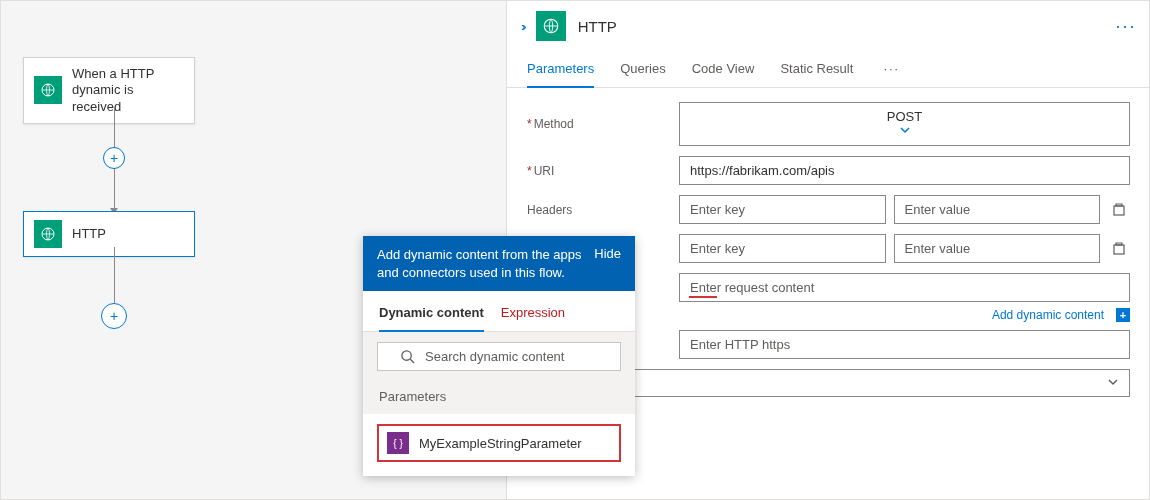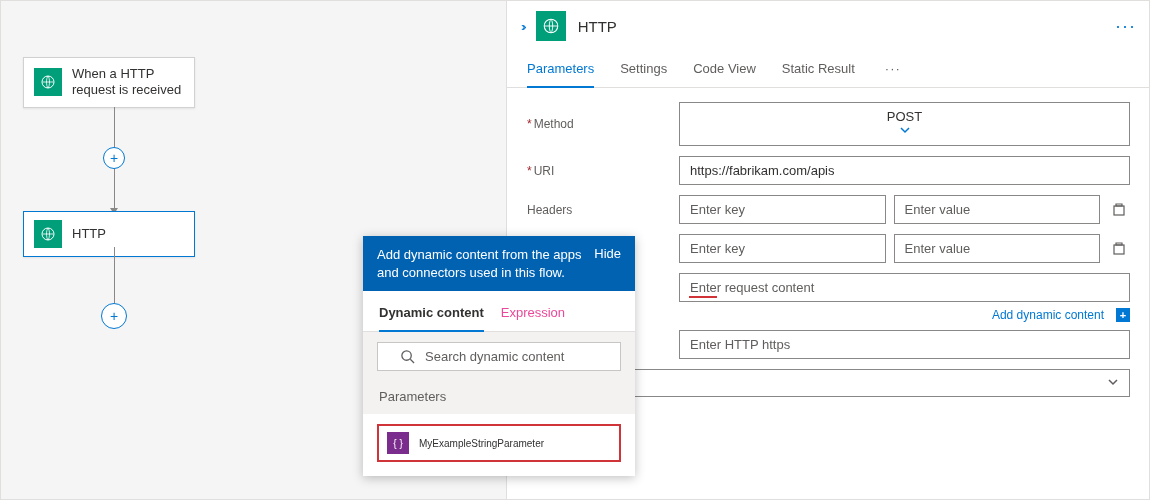--- a/index.html
+++ b/index.html
@@ -194,21 +194,21 @@
   .popup-head .msg { flex: 1; line-height: 1.35; }
   .popup-head .hide { cursor: pointer; }
   .popup-tabs {
     display: flex; gap: 17px;
     padding: 8px 16px 0 16px;
     border-bottom: 1px solid #e1dfdd;
   }
   .popup-tab {
     padding: 6px 0 10px 0;
     font-size: 13px;
-    color: #ec4899;
+    color: #b91c1c;
     font-weight: 600;
     cursor: pointer;
     border-bottom: 2px solid transparent;
     margin-bottom: -1px;
   }
   .popup-tab.active { color: #323130; border-bottom-color: #0078d4; }
   .search-wrap {
     background: #f3f2f1;
     padding: 10px 14px;
   }
@@ -232,35 +232,35 @@
     padding: 6px 8px;
     display: flex; align-items: center; gap: 10px;
     cursor: pointer;
   }
   .param-icon {
     width: 22px; height: 22px;
     background: #7b2d8e;
     display: flex; align-items: center; justify-content: center;
   }
   .param-icon span { color:#fff; font-size:10px; }
-  .param-name { font-size: 10px; }
+  .param-name { font-size: 13px; }
 </style>
 </head>
 <body>
 
 <div class="canvas">
 
   <div class="node" style="left:22px; top:56px; width:172px;">
     <div class="node-icon">
       <svg viewBox="0 0 24 24" width="16" height="16">
           <circle cx="12" cy="12" r="9" fill="none" stroke="#fff" stroke-width="1.5"></circle>
           <path d="M4 12h16M12 3c3 3 3 15 0 18M12 3c-3 3-3 15 0 18" stroke="#fff" stroke-width="1.2" fill="none"></path>
         </svg>
     </div>
-    <div class="node-label">When a HTTP request is received</div>
+    <div class="node-label">When a HTTP dynamic is received</div>
   </div>
 
   <div class="connector-line" style="left:113px; top:106px; height:102px;">
     <div class="plus-btn" style="top:40px;">+</div>
     <div class="connector-arrow"></div>
   </div>
 
   <div class="node selected" style="left:22px; top:210px; width:172px;">
     <div class="node-icon">
       <svg viewBox="0 0 24 24" width="16" height="16">
@@ -287,21 +287,21 @@
           <path d="M4 12h16M12 3c3 3 3 15 0 18M12 3c-3 3-3 15 0 18" stroke="#fff" stroke-width="1.2" fill="none"></path>
         </svg>
     </div>
     <div class="panel-title">HTTP</div>
     <div class="spacer"></div>
     <div class="panel-more">···</div>
   </div>
 
   <div class="tabbar">
     <div class="tab active">Parameters</div>
-    <div class="tab">Settings</div>
+    <div class="tab">Queries</div>
     <div class="tab">Code View</div>
     <div class="tab">Static Result</div>
     <div class="tab more">···</div>
   </div>
 
   <div class="form">
 
     <div class="row">
       <div class="label"><span class="req">*</span><span>Method</span></div>
       <div class="field">

